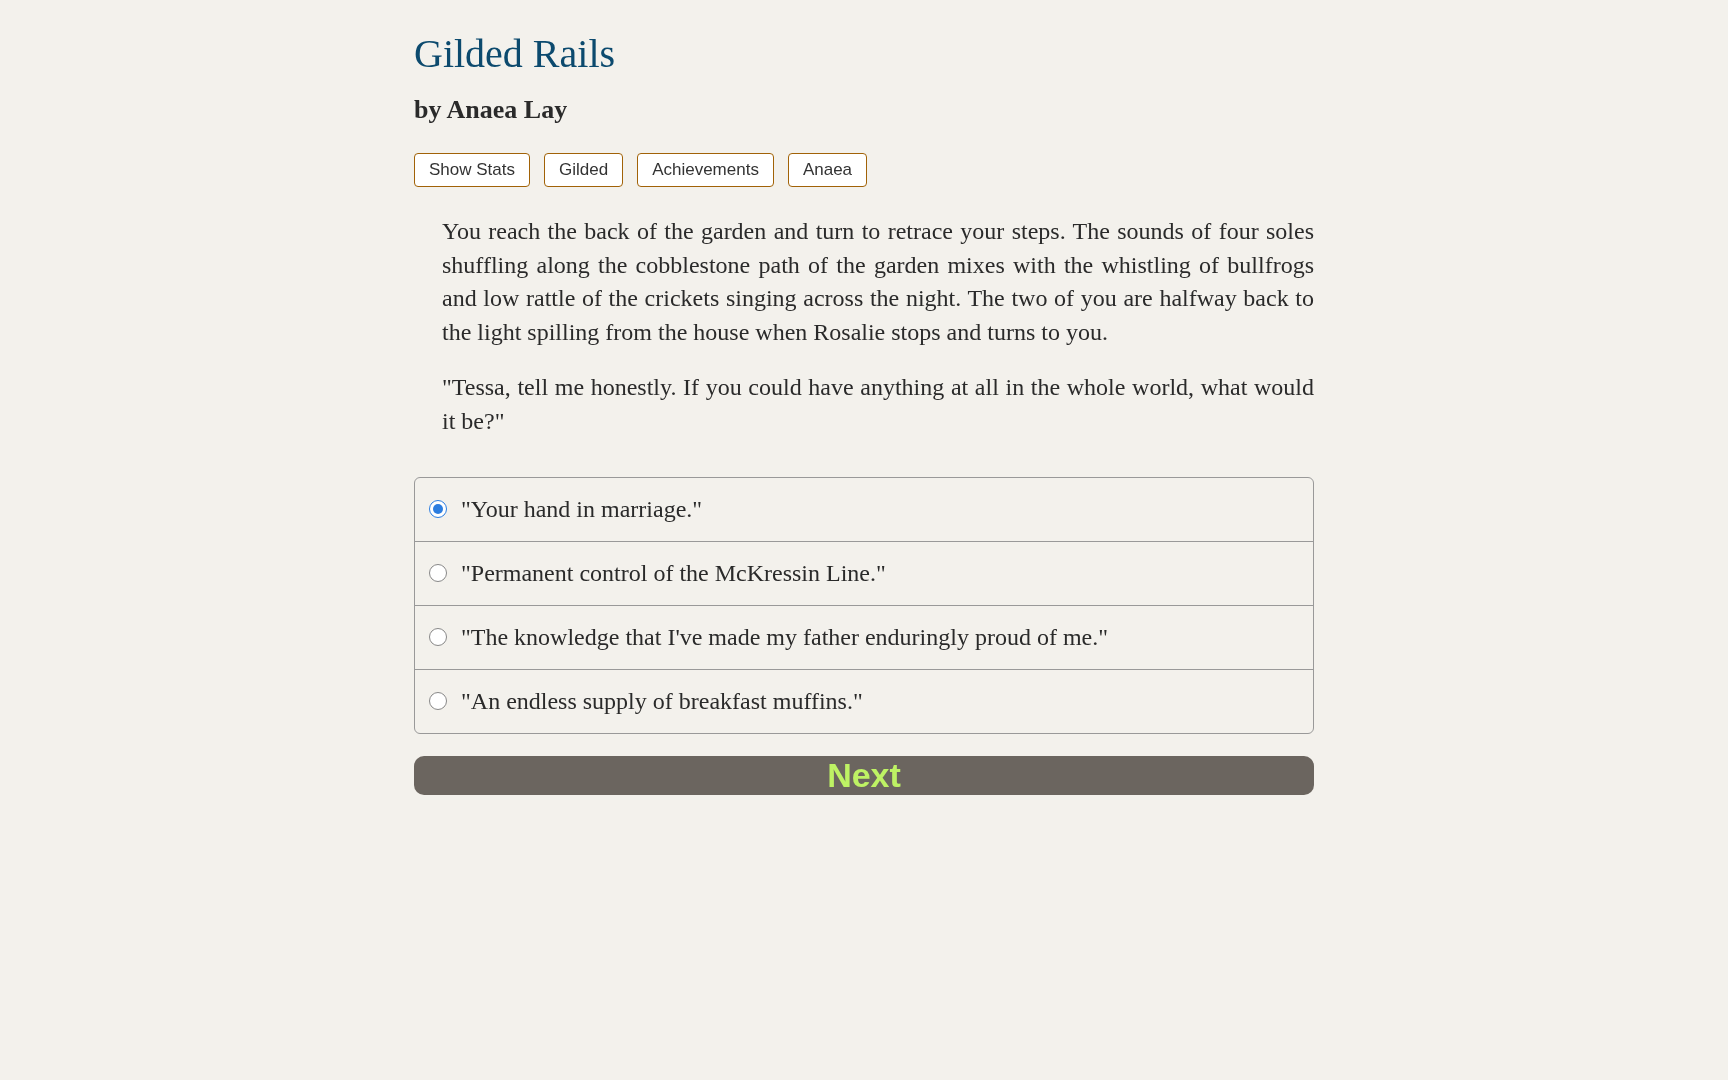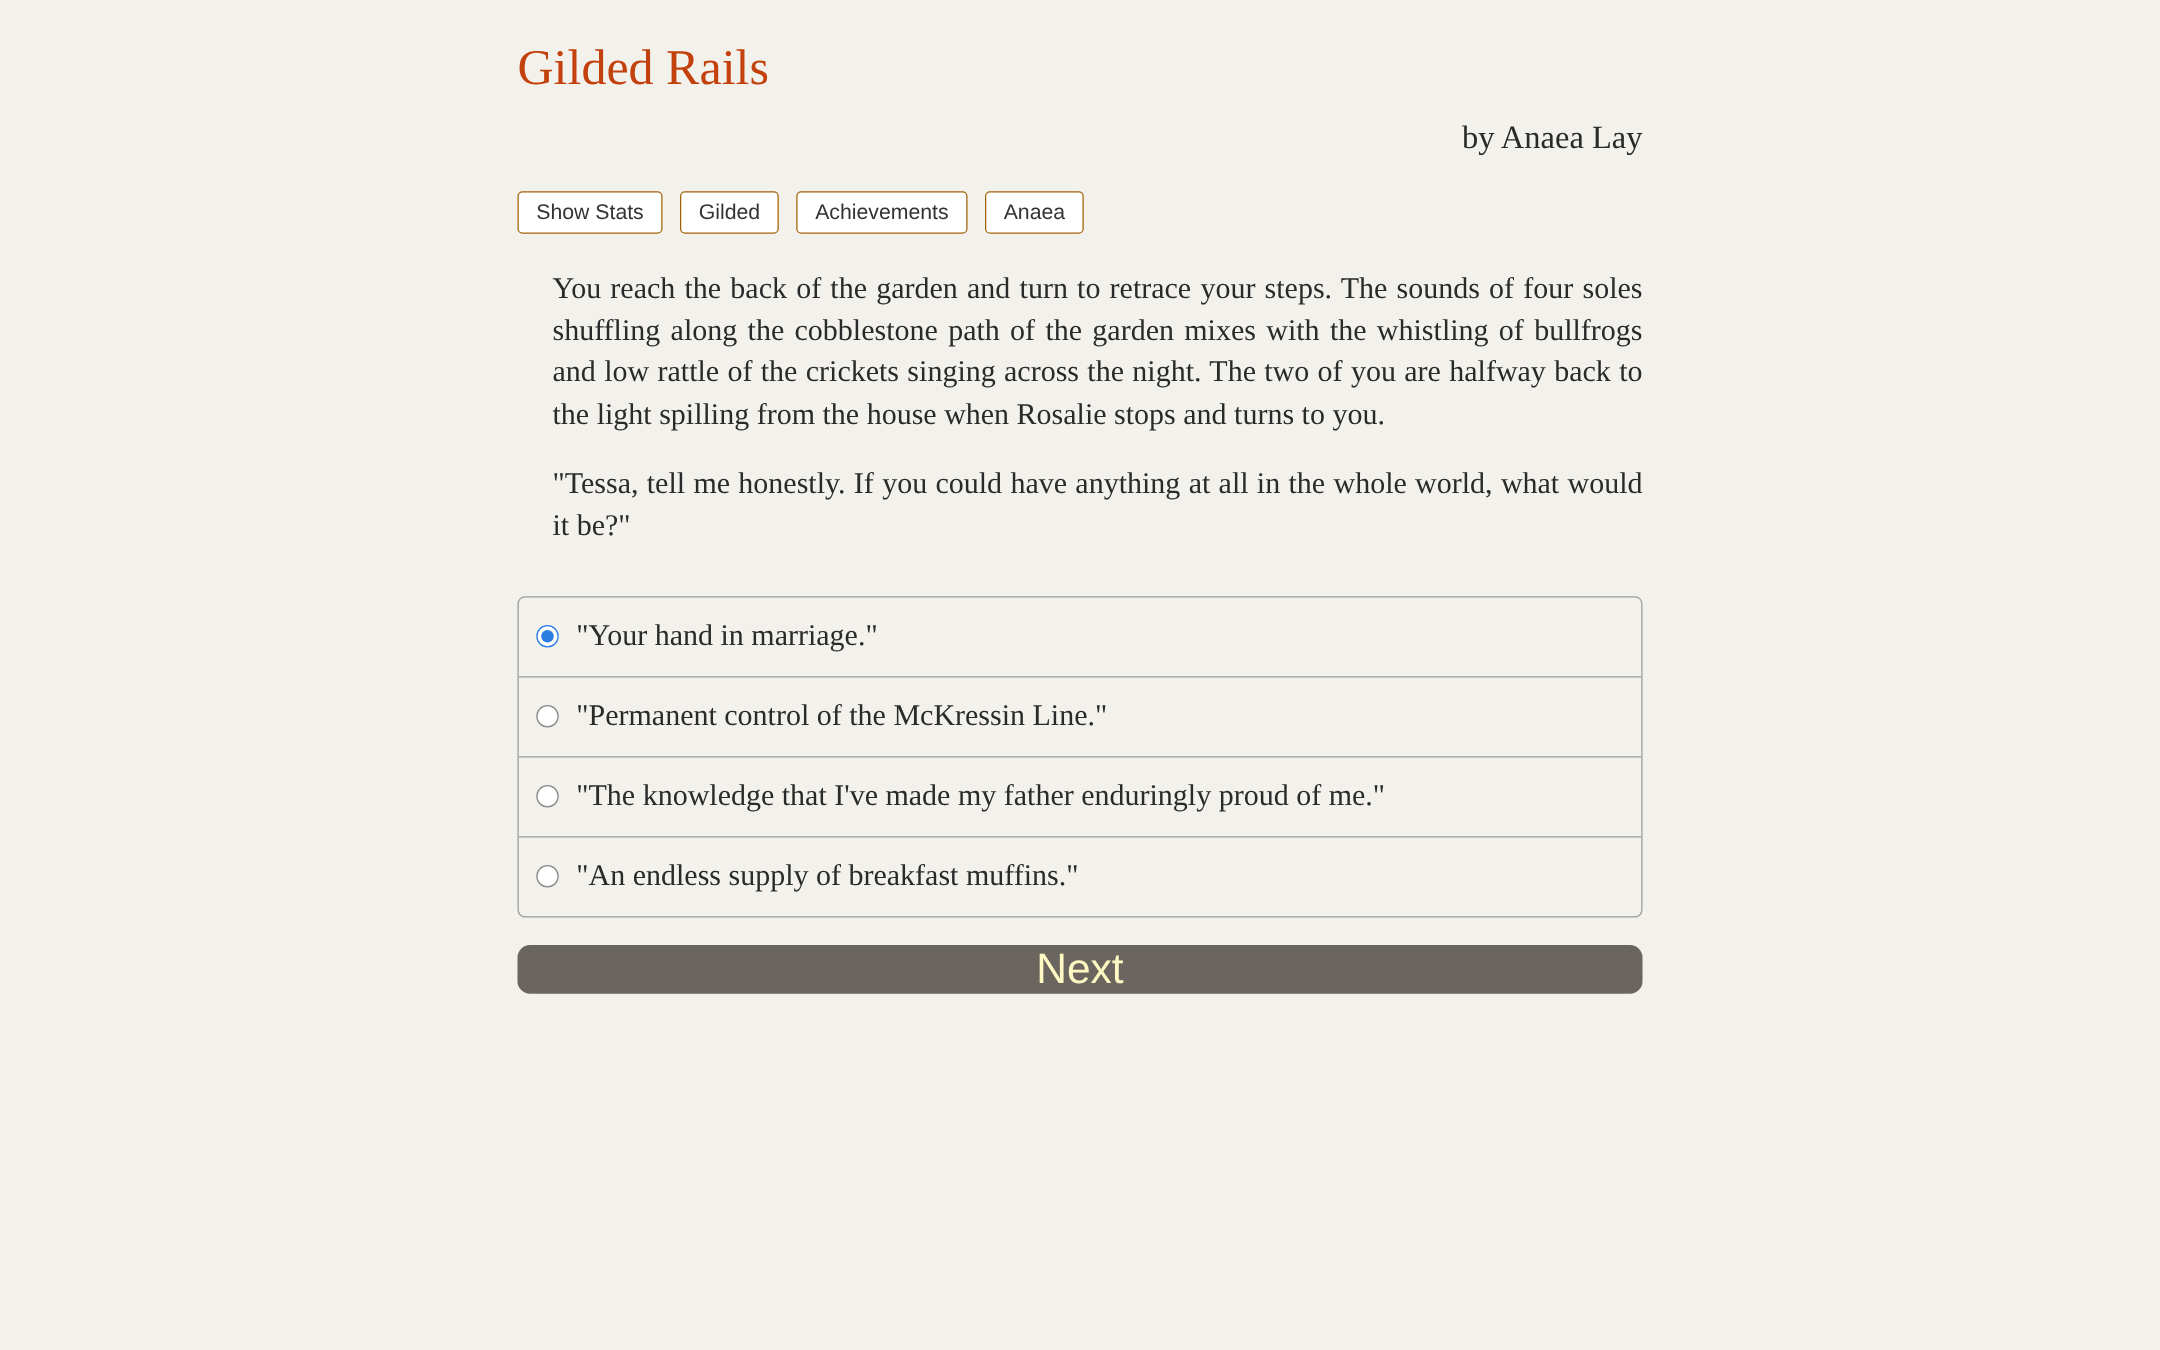--- a/index.html
+++ b/index.html
@@ -18,30 +18,29 @@
     
     .container {
       max-width: 900px;
       margin: 0 auto;
       padding: 30px 0 40px 0;
     }
     
     .title {
       font-size: 40px;
       font-weight: normal;
-      color: #c2410c;
+      color: #0c4a6e;
       margin-bottom: 18px;
     }
     
     .author {
       font-size: 26px;
-      font-weight: normal;
+      font-weight: bold;
       color: #2a2a2a;
       margin-bottom: 28px;
-      text-align: right;
     }
     
     .toolbar {
       display: flex;
       gap: 14px;
       margin-bottom: 28px;
     }
     
     .toolbar-button {
       background-color: #ffffff;
@@ -113,27 +112,27 @@
     }
     
     .choice-label {
       font-size: 24px;
       color: #2a2a2a;
     }
     
     .next-button {
       width: 100%;
       background-color: #6b655f;
-      color: #fef9c3;
+      color: #bef264;
       border: none;
       border-radius: 10px;
       padding: 0 0;
       font-family: -apple-system, BlinkMacSystemFont, 'Segoe UI', Arial, sans-serif;
       font-size: 34px;
-      font-weight: 400;
+      font-weight: 700;
       cursor: pointer;
     }
   </style>
 </head>
 <body>
 
 <div class="container">
   <h1 class="title">Gilded Rails</h1>
   <h2 class="author">by Anaea Lay</h2>
   

